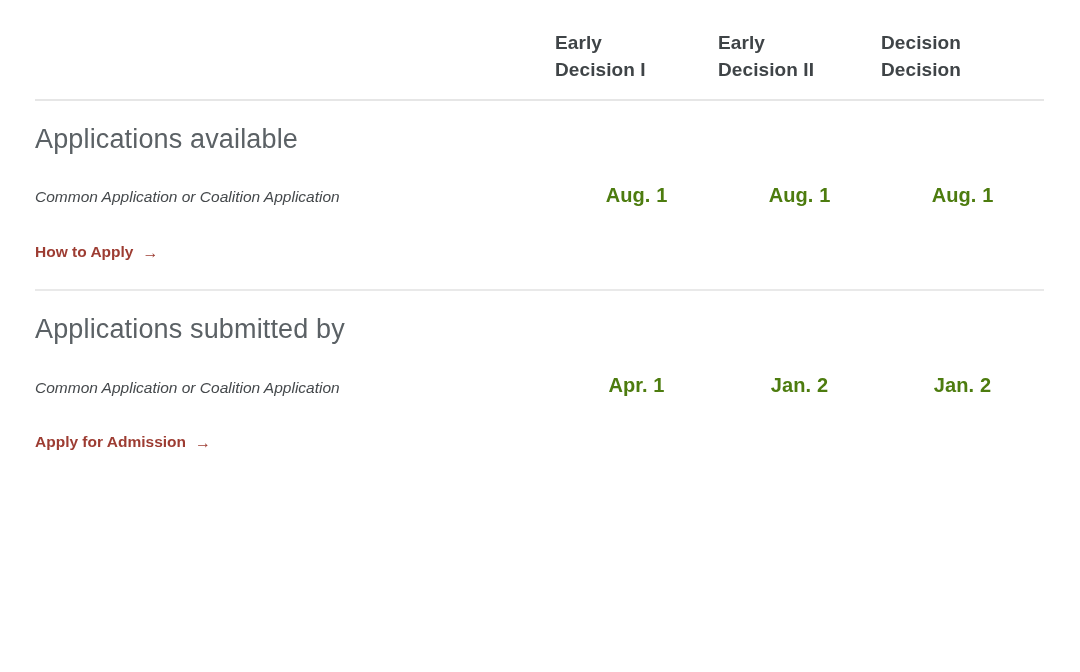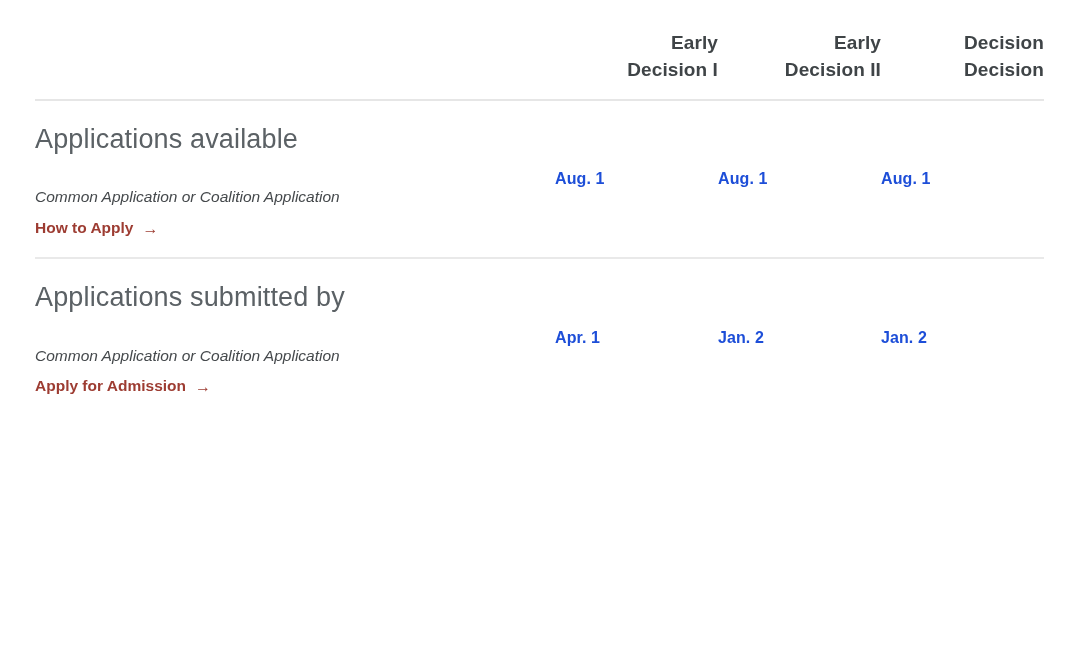--- a/index.html
+++ b/index.html
@@ -36,80 +36,81 @@
     border-bottom: 2px solid #e6e6e6;
     padding-bottom: 15px;
     height: 100px;
     box-sizing: border-box;
   }
   .col-head {
     font-size: 19px;
     font-weight: bold;
     color: #3f4447;
     line-height: 1.42;
-    text-align: right;
+    text-align: left;
     letter-spacing: 0.1px;
   }
   .col-head .line { display: block; white-space: nowrap; }
   .head-blank { }
 
   
   tbody td {
     padding: 0;
     border-bottom: 2px solid #e9e9e9;
     vertical-align: middle;
   }
   tbody tr:last-child td { border-bottom: 0; }
 
   .cell-label {
-    padding: 22px 10px 20px 0;
+    padding: 22px 10px 28px 0;
     text-align: left;
   }
   .row-title {
     font-size: 27px;
     font-weight: 300;
     color: #5b6165;
     line-height: 1.2;
     letter-spacing: 0.15px;
     white-space: nowrap;
   }
   .row-sub {
     font-size: 15.5px;
     font-style: italic;
     color: #45494c;
     margin-top: 32px;
     line-height: 1.25;
     white-space: nowrap;
   }
   .row-link {
     display: inline-block;
-    margin-top: 11px;
+    margin-top: 35px;
     font-size: 15.5px;
     font-weight: bold;
     color: #9d3c32;
     text-decoration: none;
     line-height: 1.2;
     white-space: nowrap;
     cursor: pointer;
   }
   .row-link .arrow {
     display: inline-block;
     margin-left: 9px;
     font-size: 16px;
     transform: translateY(0.5px);
   }
 
   
   tr.row-compact .row-link { margin-top: 18px; }
   tr.row-compact .cell-label { padding: 20px 10px 22px 0; }
 
   .cell-date {
-    font-size: 16px;
+    text-align: center;
+    font-size: 20px;
     font-weight: bold;
-    color: #1d4ed8;
+    color: #4d7c0f;
     letter-spacing: 0.1px;
     white-space: nowrap;
   }
 </style>
 </head>
 <body>
 
 <table class="deadlines-table">
   <colgroup>
     <col class="c-label">

